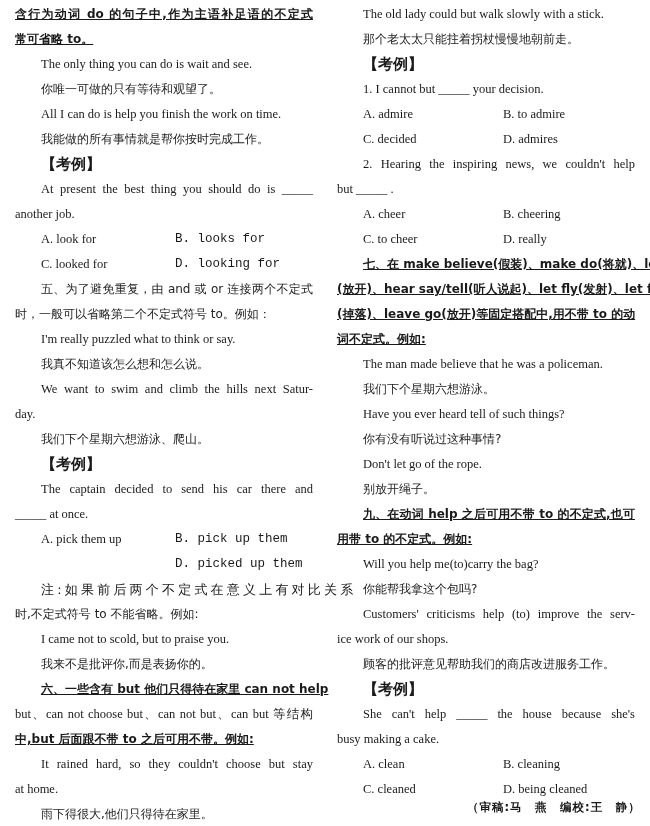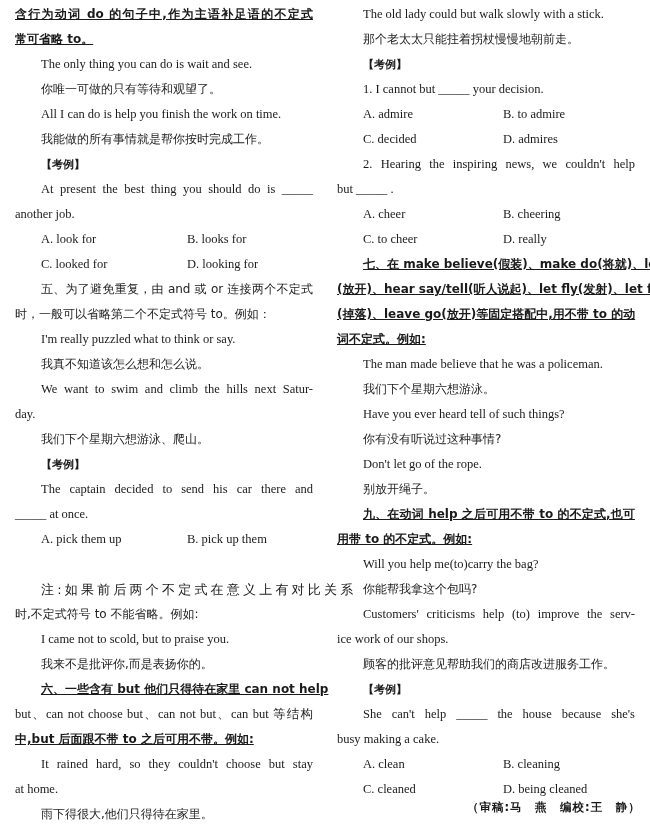--- a/index.html
+++ b/index.html
@@ -6,26 +6,26 @@
   body { width: 650px; height: 826px; overflow: hidden; position: relative;
          font-family: "Liberation Serif", "DejaVu Serif", serif; color: #1a1a1a; }
   .col { position: absolute; top: 0; }
   .col-left { left: 15px; width: 298px; }
   .col-right { left: 337px; width: 298px; }
   .line { position: absolute; left: 0; height: 25px; line-height: 25px; font-size: 12.5px;
           white-space: nowrap; }
   .ind { left: 26px; }
   .bold { font-family: "DejaVu Sans", "Liberation Sans", sans-serif; font-weight: bold; font-size: 12px; text-decoration: underline; }
   .zh { font-family: "DejaVu Sans", "Liberation Sans", sans-serif; font-size: 12px; color: #222; }
-  .kaoli { font-family: "DejaVu Sans", "Liberation Sans", sans-serif; font-weight: bold; font-size: 11px; left: 26px; }
+  .kaoli { font-family: "DejaVu Sans", "Liberation Sans", sans-serif; font-weight: bold; font-size: 15px; left: 26px; }
   .justify { text-align: justify; text-align-last: justify; width: 272px; }
   .justify-full { text-align: justify; text-align-last: justify; width: 298px; }
   .opt { position: absolute; white-space: nowrap; }
   .opt-a { left: 26px; }
-  .opt-b { left: 172px; }
+  .opt-b { left: 160px; font-family: Liberation Mono, monospace; }
   .opt-a-r { left: 26px; }
   .opt-b-r { left: 166px; }
   .note { font-family: "DejaVu Sans", "Liberation Sans", sans-serif; font-size: 13px; letter-spacing: 3.2px; }
   .credit { position: absolute; left: 130px; top: 800px; font-family: "DejaVu Sans", sans-serif; font-weight: bold; font-size: 11.5px; letter-spacing: 1px; white-space: nowrap; }
 </style>
 </head>
 <body>
 
 <div class="col col-left">
   <div class="line bold justify-full" style="top:2px">含行为动词 do 的句子中,作为主语补足语的不定式</div>
@@ -53,20 +53,21 @@
   <div class="line" style="top:402px">day.</div>
   <div class="line ind zh" style="top:427px">我们下个星期六想游泳、爬山。</div>
   <div class="line kaoli" style="top:452px">【考例】</div>
   <div class="line ind justify" style="top:477px">The captain decided to send his car there and</div>
   <div class="line" style="top:502px">_____ at once.</div>
   <div class="line" style="top:527px;width:298px">
     <span class="opt opt-a">A. pick them up</span>
     <span class="opt opt-b">B. pick up them</span>
   </div>
   <div class="line" style="top:552px;width:298px">
+    <span class="opt opt-b">D. picked up them</span>
   </div>
   <div class="line ind note" style="top:577px">注:如果前后两个不定式在意义上有对比关系</div>
   <div class="line zh" style="top:602px">时,不定式符号 to 不能省略。例如:</div>
   <div class="line ind" style="top:627px">I came not to scold, but to praise you.</div>
   <div class="line ind zh" style="top:652px">我来不是批评你,而是表扬你的。</div>
   <div class="line ind bold justify" style="top:677px">六、一些含有 but 他们只得待在家里 can not help</div>
   <div class="line justify-full" style="top:702px">but、can not choose but、can not but、can but 等结构</div>
   <div class="line bold" style="top:727px">中,but 后面跟不带 to 之后可用不带。例如:</div>
   <div class="line ind justify" style="top:752px">It rained hard, so they couldn't choose but stay</div>
   <div class="line" style="top:777px">at home.</div>

